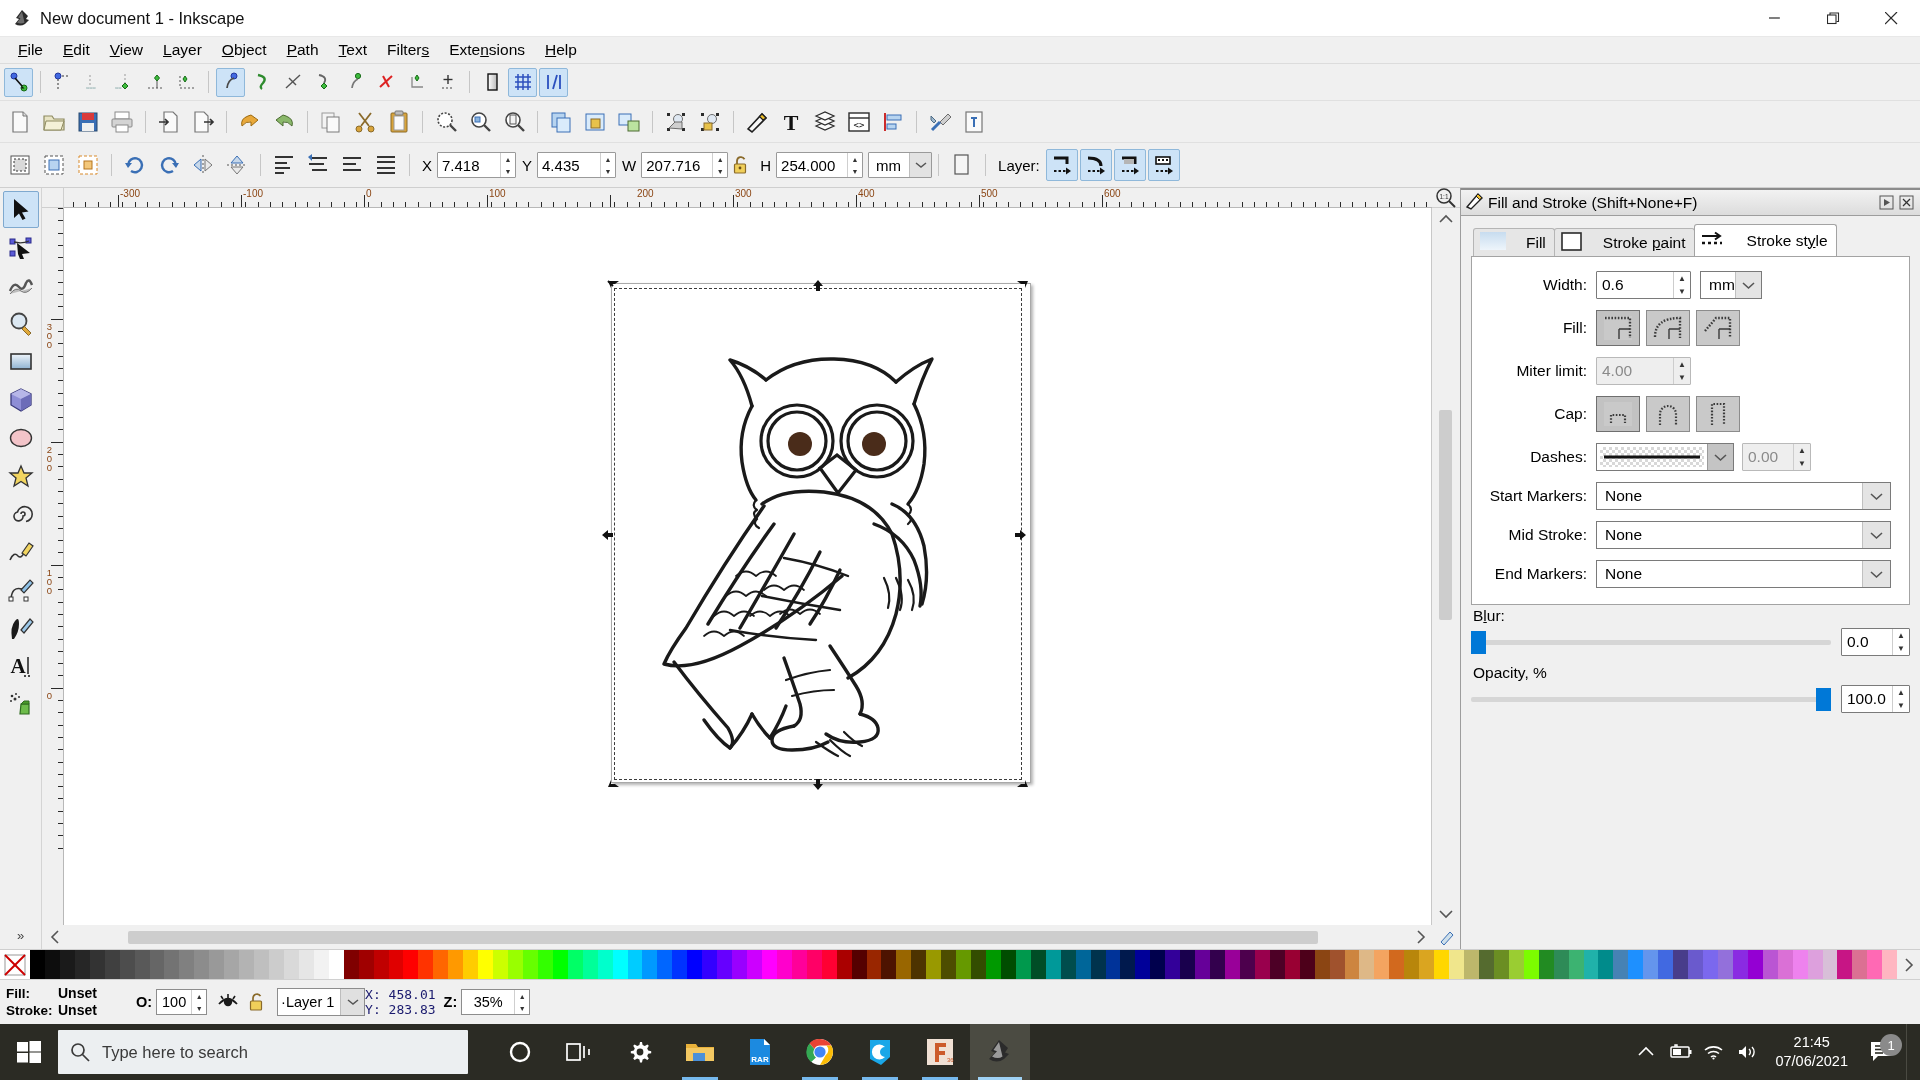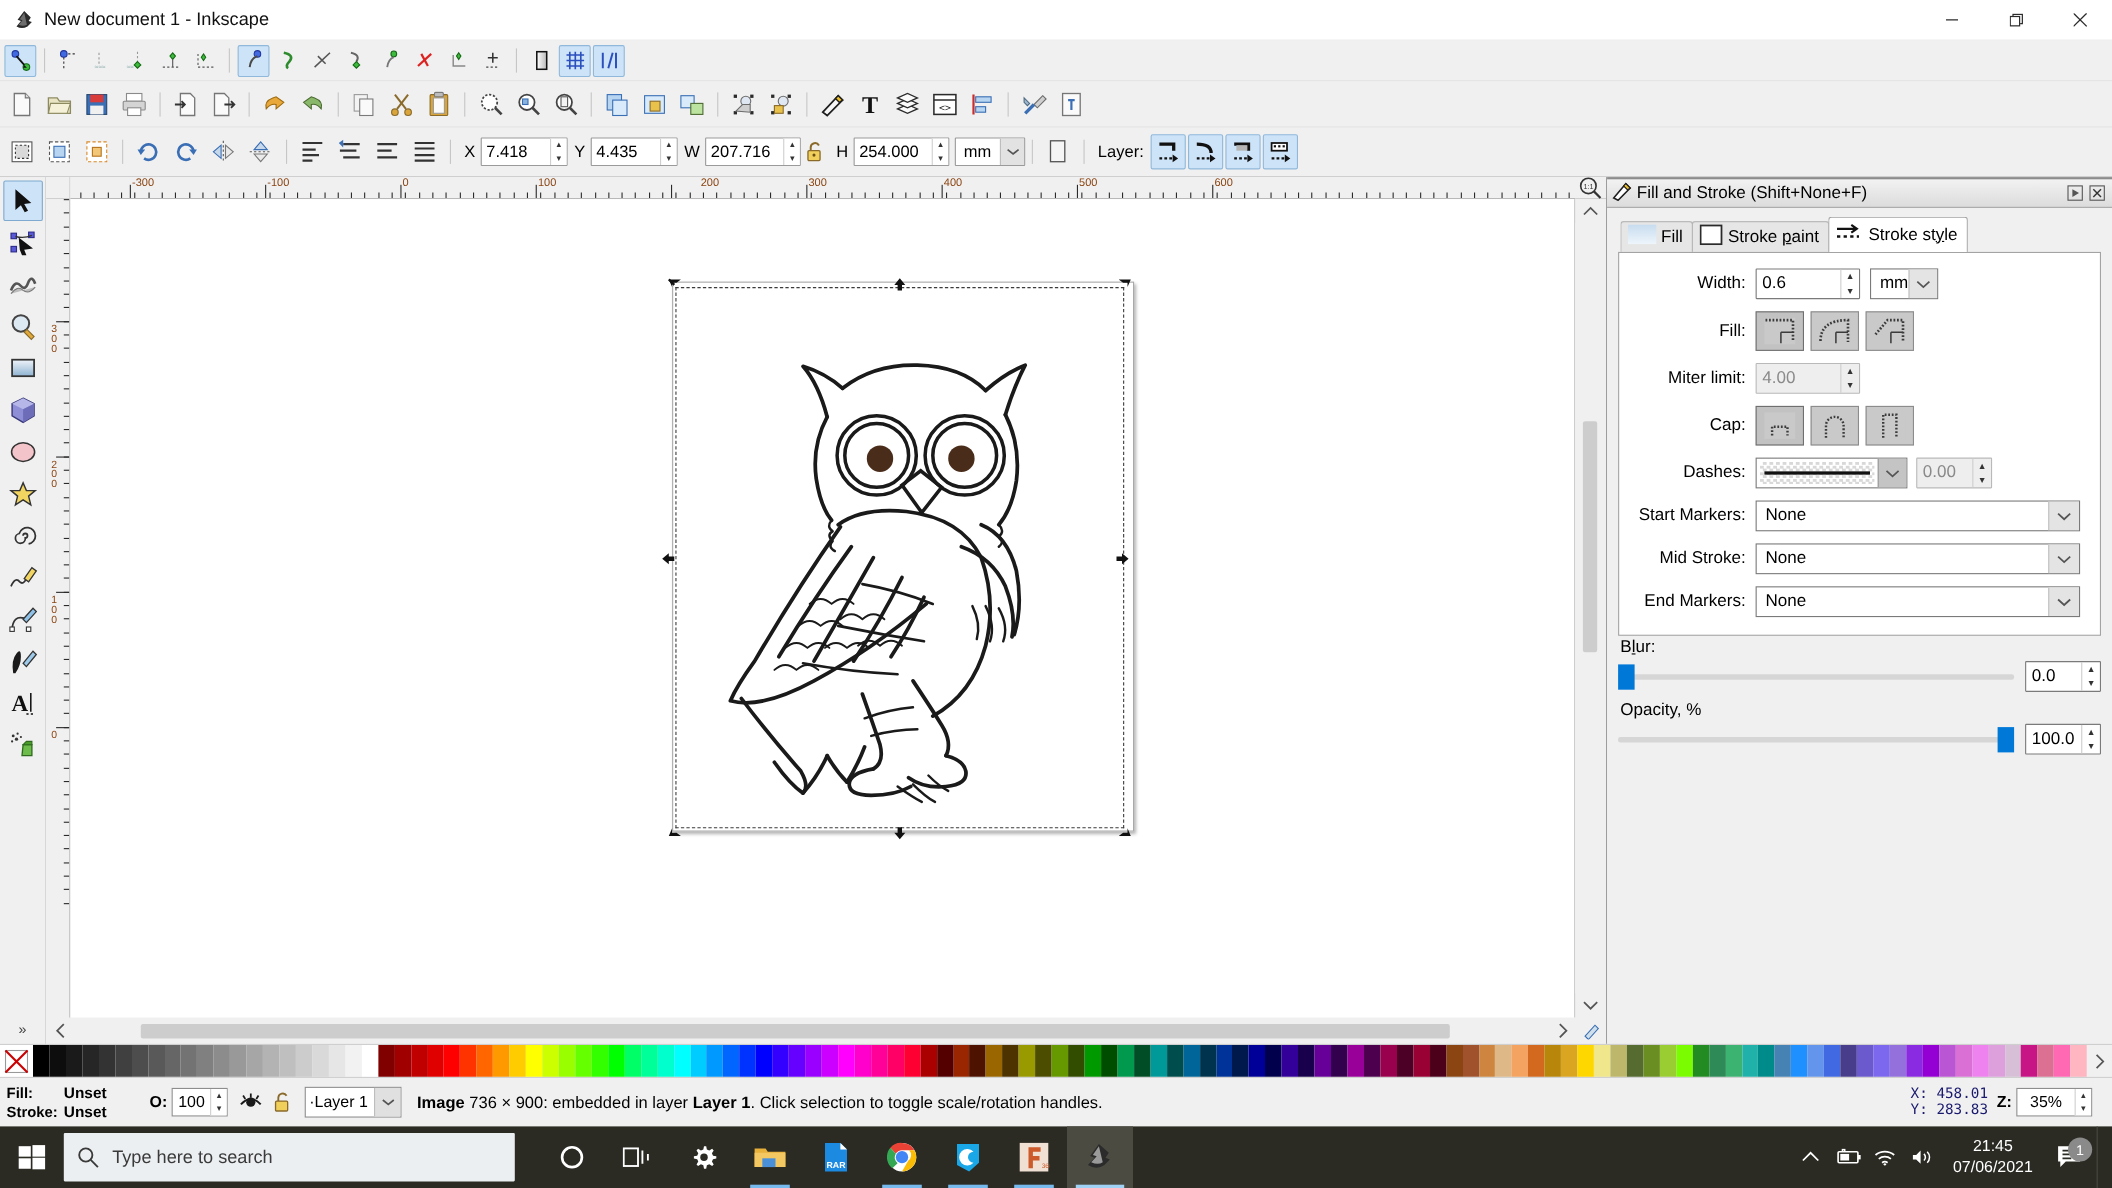--- a/index.html
+++ b/index.html
@@ -141,21 +141,21 @@
   .dock-btn { width: 20px; height: 20px; display:flex;align-items:center;justify-content:center; }
   .dock-body { flex: 1; background: #f0f0f0; padding: 8px 10px 0 10px; display:flex; flex-direction:column; min-height:0; }
 
   .tabs { display: flex; align-items: flex-end; height: 32px; margin-left: 2px; }
   .tab {
     display: flex; align-items: center; height: 28px; padding: 0 8px 0 6px;
     border: 1px solid #b5b5b5; border-bottom: none; background: #e6e6e6;
     border-radius: 3px 3px 0 0; font-size: 15.5px; margin-right: -1px;
   }
   .tab.sel { background: #fff; height: 32px; border-color: #a3a3a3; z-index: 2; }
-  .tab .tlabel { margin-left: 4px; }
+  .tab .tlabel { margin-left: 20px; }
   .tab u { text-decoration: underline; }
   .tabpanel { background: #fff; border: 1px solid #a3a3a3; padding: 14px 18px 14px 6px; }
 
   .frow { display: flex; align-items: center; margin-bottom: 11px; }
   .frow .flabel { width: 118px; text-align: right; font-size: 15.5px; padding-right: 9px; }
 
   .tfield {
     display:flex; height:28px; border:1px solid #7a7a7a; background:#fff; border-radius:1px;
   }
   .tfield input { border:0; outline:0; padding: 0 5px; font-size: 15.5px; background: transparent;
@@ -272,20 +272,32 @@
       </svg>
     </div>
     <div class="winbtn close">
       <svg width="13" height="13">
           <line x1="0" y1="0" x2="12" y2="12" stroke="#2b2b2b" stroke-width="1.2"></line>
           <line x1="12" y1="0" x2="0" y2="12" stroke="#2b2b2b" stroke-width="1.2"></line>
         </svg>
     </div>
   </div>
 
+  <div class="menubar" id="menubar">
+      <div class="menu-item"><u>F</u>ile</div>
+      <div class="menu-item"><u>E</u>dit</div>
+      <div class="menu-item"><u>V</u>iew</div>
+      <div class="menu-item"><u>L</u>ayer</div>
+      <div class="menu-item"><u>O</u>bject</div>
+      <div class="menu-item"><u>P</u>ath</div>
+      <div class="menu-item"><u>T</u>ext</div>
+      <div class="menu-item">Filter<u>s</u></div>
+      <div class="menu-item">Exte<u>n</u>sions</div>
+      <div class="menu-item"><u>H</u>elp</div>
+    </div>
 
   <div class="toolbar-row snapbar">
     <div class="tbtn active">
       <svg width="20" height="20" viewBox="0 0 20 20">
           <circle cx="5" cy="4" r="3" fill="#4169e1" stroke="#23379e"></circle>
           <circle cx="15" cy="16" r="3" fill="#3dbb3d" stroke="#166b16"></circle>
           <line x1="6" y1="6" x2="13" y2="14" stroke="#111" stroke-width="1.6"></line>
           <path d="M13 14 l2.5 2.5 l-3.5 0 z" fill="#111"></path>
         </svg>
     </div>
@@ -1665,23 +1677,20 @@
         </svg>
     </div>
     <div class="layer-combo">
       <span class="lval">·<span>Layer 1</span></span>
       <span class="carrow">
         <svg width="12" height="8">
             <polyline points="1,2 6,6 11,2" fill="none" stroke="#555" stroke-width="1.5"></polyline>
           </svg>
       </span>
     </div>
-    <div class="status-msg">
-      <b>Image</b><span> </span><span>736 × 900</span><span>: embedded in layer </span><b>Layer 1</b><span>. Click selection to toggle scale/rotation handles.</span>
-    </div>
     <div class="coords">
       <div><span>X:</span>&nbsp;<span>458.01</span></div>
       <div><span>Y:</span>&nbsp;<span>283.83</span></div>
     </div>
     <div class="zoomwrap">
       <span class="zlabel">Z:</span>
       <div class="zfield">
         <input type="text" value="35%" style="">
         <div class="spin">
             <span>▲</span>

